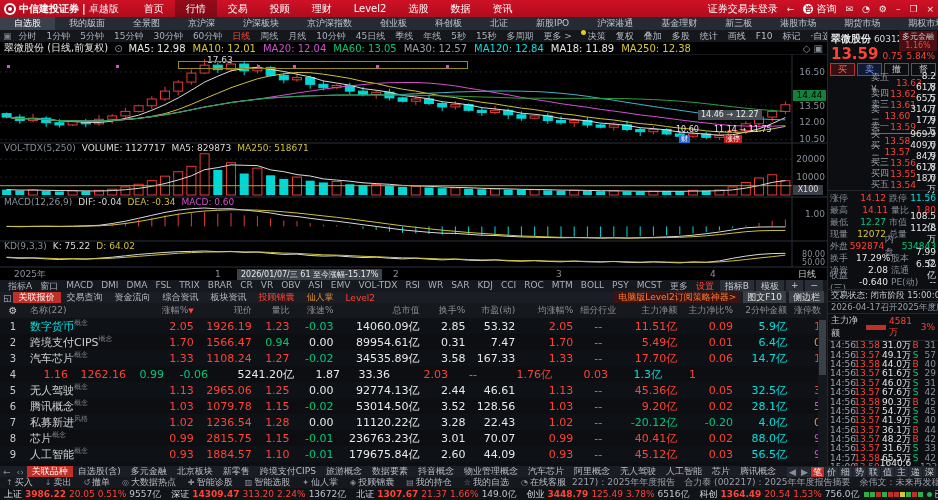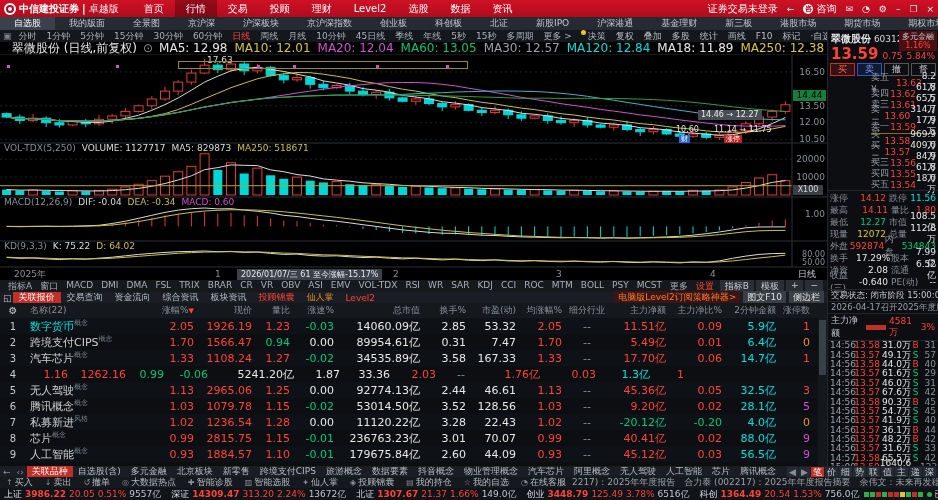--- a/index.html
+++ b/index.html
@@ -31,21 +31,21 @@
   .left{width:827px;flex:0 0 827px;display:flex;flex-direction:column;background:#000;}
   
   .periodrow{height:12px;flex:0 0 12px;background:#14171c;display:flex;align-items:center;font-size:9px;color:#aab1ba;padding:0 3px;white-space:nowrap;}
   .periodrow .pi{padding:0 5px;}
   .periodrow .pi.active{color:#ff4336;}
   .periodrow .sq{color:#7a828c;margin-right:2px;}
   .ptools{margin-left:auto;display:flex;align-items:center;gap:2px;}
   .ptools .ti{padding:0 4px;color:#b8bec6;display:flex;gap:2px;}
   .bulb{width:5px;height:5px;border-radius:50%;background:#e8c820;display:inline-block;}
   
-  .ktitle{height:12px;flex:0 0 12px;background:#000;display:flex;align-items:center;font-size:12px;padding:0 12px;gap:6px;white-space:nowrap;}
+  .ktitle{height:12px;flex:0 0 12px;background:#000;display:flex;align-items:center;font-size:10px;padding:0 4px;gap:6px;white-space:nowrap;}
   .ktitle .nm{color:#e8e8e8;}
   .ktitle .gear{color:#8a9099;}
   .ktitle .corner{margin-left:auto;color:#8a9099;}
   
   .chart-wrap{height:226px;flex:0 0 226px;position:relative;background:#000;border-top:1px solid #14171c;}
   .chart-wrap svg{position:absolute;left:0;top:0;}
   .ch-lab{position:absolute;font-size:9px;color:#8a919b;line-height:9px;}
   .axcol{left:794px;width:31px;text-align:right;}
   .pricebox{position:absolute;left:793px;width:33px;background:#15803d;color:#000;font-size:9px;
     text-align:center;line-height:11px;}
@@ -75,21 +75,21 @@
   
   .tbl{flex:1;display:flex;flex-direction:column;background:#0c0e12;position:relative;min-height:0;}
   .thead{height:15px;flex:0 0 15px;background:#15181d;display:flex;align-items:center;font-size:9px;color:#8a9099;}
   .trow{height:16px;flex:0 0 16px;display:flex;align-items:center;font-size:11px;}
   .trow:nth-child(odd){background:#0e1116;}
   .cell{white-space:nowrap;overflow:hidden;}
   .num{text-align:right;padding-right:6px;}
   .col0{width:26px;text-align:center;color:#c8ccd2;font-size:10px;}
   .col1{width:126px;padding-left:4px;color:#cfcfcf;}
   .col2{width:48px;} .col3{width:58px;} .col4{width:38px;} .col5{width:44px;}
-  .col6{width:86px;} .col7{width:46px;} .col8{width:50px;} .col9{width:46px;}
+  .col6{width:86px;} .col7{width:46px;} .col8{width:50px;} .col9{width:46px;margin-left:12px;}
   .col10{width:38px;text-align:center;color:#8a9099;} .col11{width:66px;} .col12{width:56px;} .col13{width:54px;} .col14{width:34px;}
   .tag{font-size:7px;color:#777e87;vertical-align:super;}
   .thead .hname{color:#8a9099;}
   .sortarrow{color:#ff4336;font-size:7px;}
   .vscroll{position:absolute;right:0;top:15px;bottom:0;width:9px;background:#14171c;}
   .vscroll .thumb{position:absolute;left:1px;right:1px;top:2px;height:55px;background:#3a4048;}
   
   .right{width:111px;flex:0 0 111px;background:#0c0e12;border-left:1px solid #23262c;display:flex;flex-direction:column;font-size:9px;min-width:0;}
   .qhead{flex:0 0 30px;padding:2px 3px 0 3px;position:relative;}
   .qname{color:#e8e8e8;font-size:10px;font-weight:bold;white-space:nowrap;}

